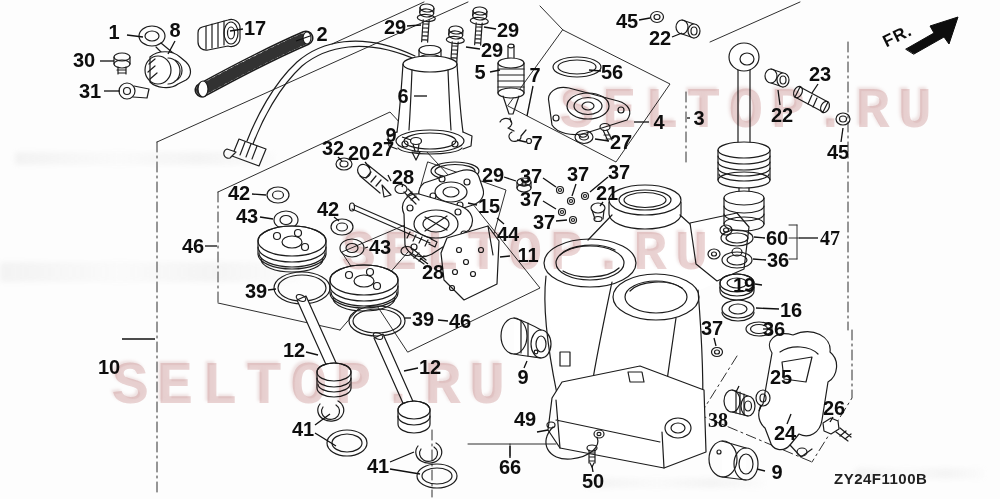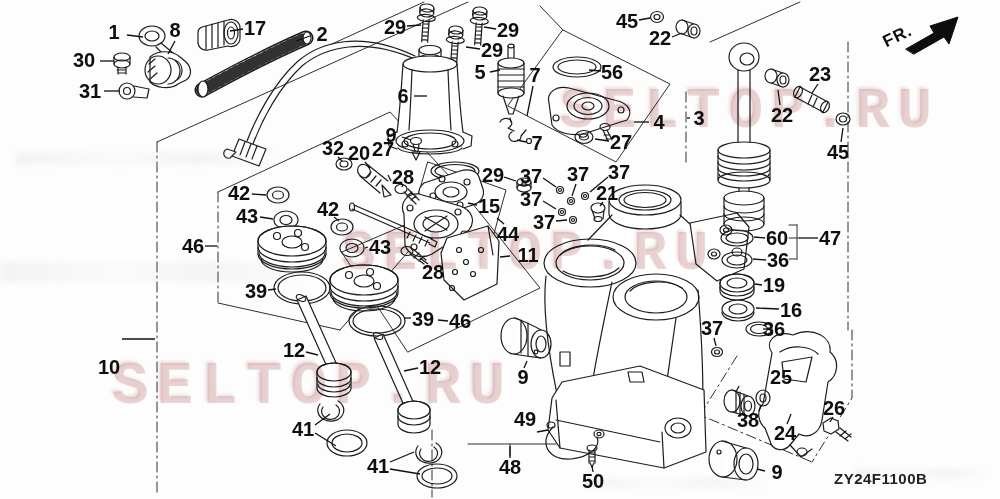--- a/index.html
+++ b/index.html
@@ -599,31 +599,31 @@
       <span class="callout" style="left: 433px; top: 272px;">28</span>
       <span class="callout" style="left: 423px; top: 319px;">39</span>
       <span class="callout" style="left: 460px; top: 321px;">46</span>
       <span class="callout" style="left: 109px; top: 339px; margin-top: 28px;">10</span>
       <span class="callout" style="left: 294px; top: 350px;">12</span>
       <span class="callout" style="left: 430px; top: 367px;">12</span>
       <span class="callout" style="left: 303px; top: 429px;">41</span>
       <span class="callout" style="left: 378px; top: 466px;">41</span>
       <span class="callout" style="left: 523px; top: 377px;">9</span>
       <span class="callout" style="left: 525px; top: 419px;">49</span>
-      <span class="callout" style="left: 510px; top: 467px;">48</span>
+      <span class="callout" style="left: 510px; top: 467px;">66</span>
       <span class="callout" style="left: 593px; top: 481px;">50</span>
       <span class="callout" style="left: 781px; top: 377px;">25</span>
-      <span class="callout" style="left: 748px; top: 420px;">38</span>
+      <span class="callout" style="left: 718px; top: 420px; font-family: Liberation Serif, serif;">38</span>
       <span class="callout" style="left: 785px; top: 433px;">24</span>
       <span class="callout" style="left: 834px; top: 408px;">26</span>
       <span class="callout" style="left: 777px; top: 472px;">9</span>
       <span class="callout" style="left: 777px; top: 238px;">60</span>
-      <span class="callout" style="left: 830px; top: 238px;">47</span>
+      <span class="callout" style="left: 830px; top: 238px; font-family: Liberation Serif, serif;">47</span>
       <span class="callout" style="left: 778px; top: 260px;">36</span>
-      <span class="callout" style="left: 774px; top: 285px; text-align: center;">19</span>
+      <span class="callout" style="left: 744px; top: 285px; text-align: center;">19</span>
       <span class="callout" style="left: 791px; top: 310px;">16</span>
       <span class="callout" style="left: 774px; top: 329px;">36</span>
       <span class="callout" style="left: 712px; top: 328px;">37</span>
     </div>
 
   <span id="fr-label">FR.</span>
   <div id="part-code">ZY24F1100B</div>
 </div>
 
 </body></html>

